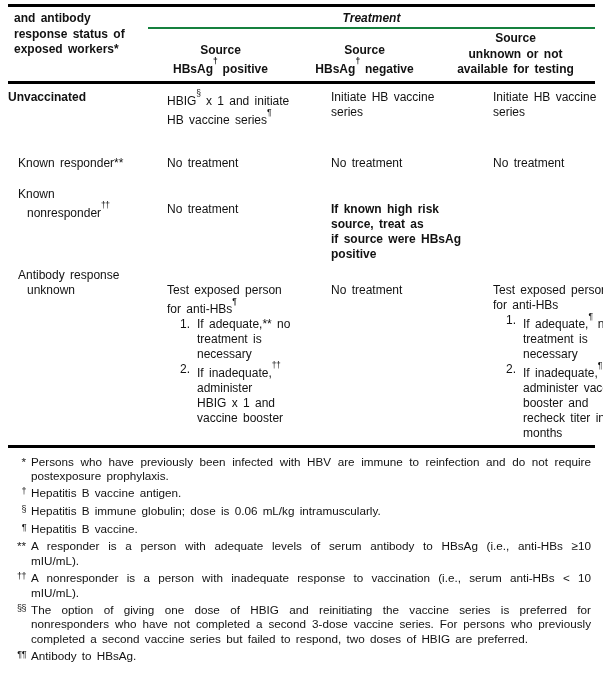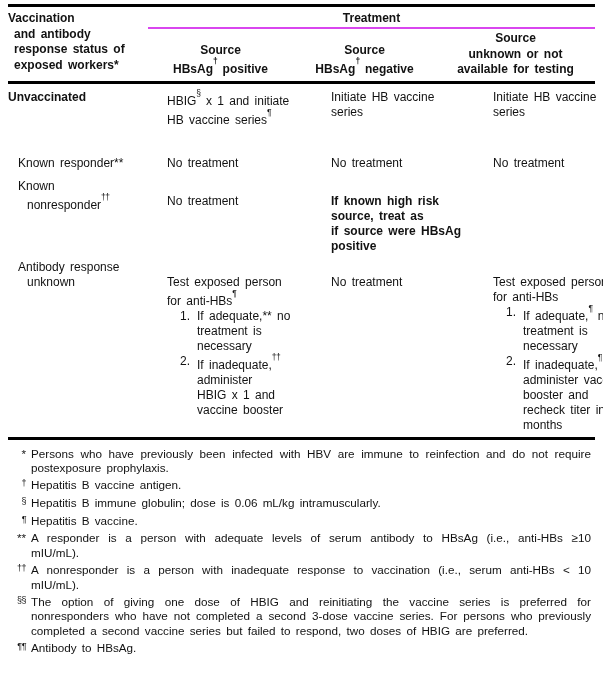--- a/index.html
+++ b/index.html
@@ -14,21 +14,21 @@
     font-weight:bold; font-size:13.6px; line-height:18px;
     letter-spacing:-0.3px; word-spacing:-1.5px; padding:2px 0 3px 0;
   }
   .rule-thick { border-top:3px solid #000; }
   .hdr { display:flex; padding:4px 0 3px 0; }
   .stub { width:140px; flex:none; font-weight:bold; }
   .stub-line { line-height:15.5px; }
   .stub-line.cont { padding-left:6px; }
   .hdr-right { flex:1; display:flex; flex-direction:column; }
   .treatment { text-align:center; font-weight:bold; padding-bottom:1px; }
-  .treat-rule { border-bottom:2px solid #d946ef; }
+  .treat-rule { border-bottom:2px solid #15803d;font-style:italic; }
   .column-headers {
     display:grid; grid-template-columns:145px 143px 159px;
     align-items:end; text-align:center; font-weight:bold; padding-top:2px; flex:1;
   }
   .col-hdr { white-space:pre-line; line-height:15.5px; }
   .tbody { padding:6px 0 4px 0; }
   .trow { display:grid; grid-template-columns:140px 145px 143px 159px;gap:19px; }
   .tlabel { padding-right:2px; }
   .lab-line.b { font-weight:bold; }
   .lab-line.ind1 { padding-left:10px; }
@@ -46,21 +46,20 @@
   .fn-text { flex:1; text-align:justify; padding-right:4px; }
 </style>
 </head>
 <body>
 
 <div class="page">
   <div class="rule-thick"></div>
 
   <div class="hdr">
     <div class="stub">
-        <div class="stub-line">Vaccination</div>
         <div class="stub-line cont">and antibody</div>
         <div class="stub-line cont">response status of</div>
         <div class="stub-line cont">exposed workers*</div>
       </div>
     <div class="hdr-right">
       <div class="treatment treat-rule">Treatment</div>
       <div class="column-headers">
           <div class="col-hdr">Source
 HBsAg<sup class="mk">†</sup> positive</div>
           <div class="col-hdr">Source
@@ -85,21 +84,21 @@
         </div>
         <div class="tcell">
           <div class="cell-text">Initiate HB vaccine
 series</div>
         </div>
         <div class="tcell">
           <div class="cell-text">Initiate HB vaccine
 series</div>
         </div>
       </div>
-      <div class="trow" style="margin-bottom: 8px;">
+      <div class="trow" style="margin-bottom: 16px;">
         <div class="tlabel">
           <div class="lab-line ind1">Known responder**</div>
         </div>
         <div class="tcell">
           <div class="cell-text">No treatment</div>
         </div>
         <div class="tcell">
           <div class="cell-text">No treatment</div>
         </div>
         <div class="tcell">

